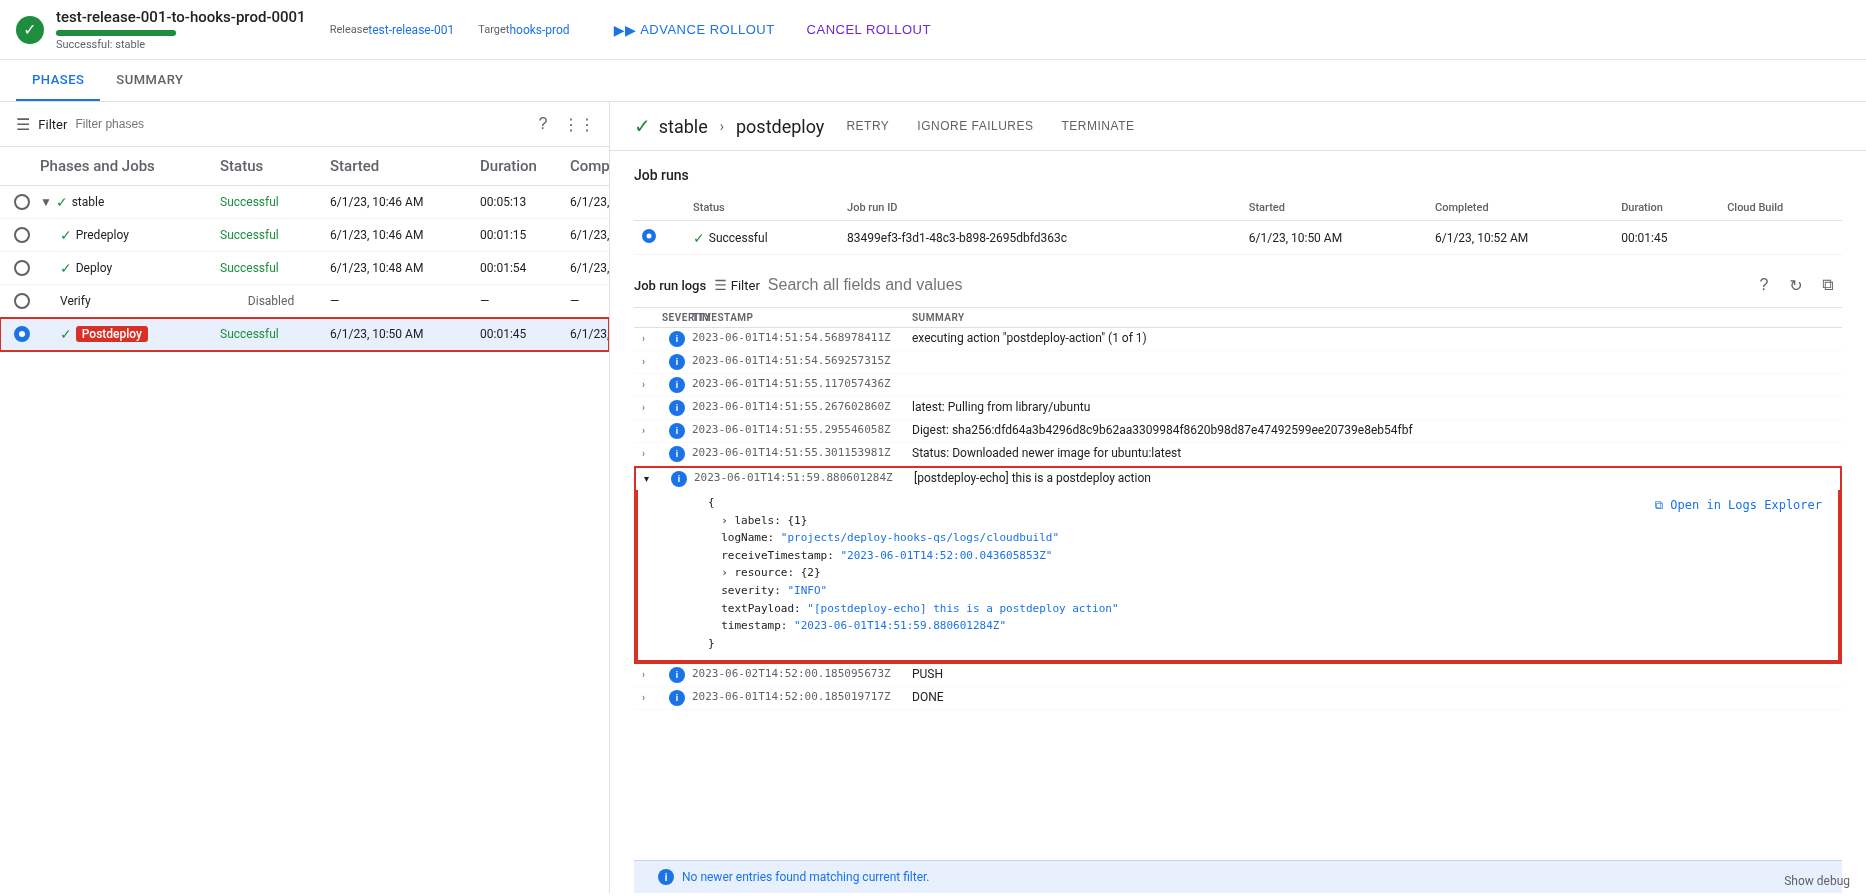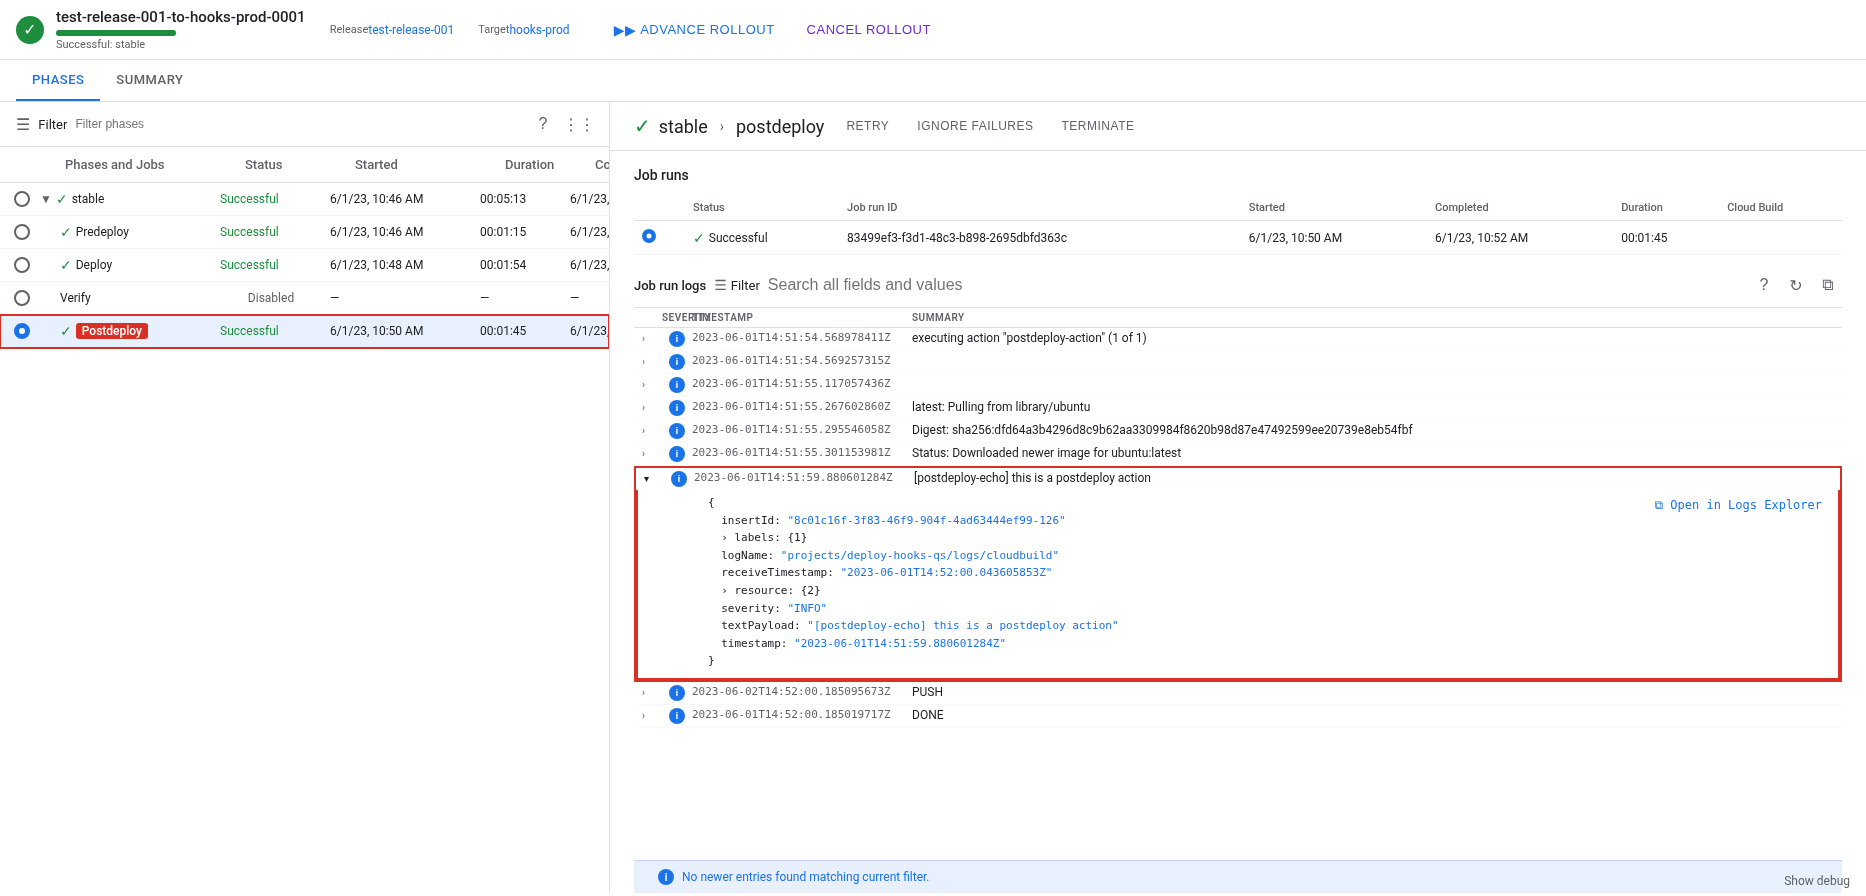--- a/index.html
+++ b/index.html
@@ -35,21 +35,21 @@
     .left-panel { width: 610px; border-right: 1px solid #e0e0e0; display: flex; flex-direction: column; overflow: hidden; }
     .filter-bar { display: flex; align-items: center; padding: 8px 16px; border-bottom: 1px solid #e0e0e0; gap: 8px; }
     .filter-icon { color: #5f6368; font-size: 16px; }
     .filter-input { border: none; outline: none; font-size: 12px; color: #3b82f6; flex: 1; }
     .filter-actions { display: flex; gap: 8px; margin-left: auto; }
     .icon-btn { width: 28px; height: 28px; display: flex; align-items: center; justify-content: center; border: none; background: none; cursor: pointer; color: #5f6368; font-size: 16px; border-radius: 50%; }
 
     
     .phases-table { flex: 1; overflow-y: auto; }
     .table-header { display: grid; grid-template-columns: 28px 180px 110px 150px 90px 140px; align-items: center; padding: 6px 8px; border-bottom: 1px solid #e0e0e0; background: #fff; position: sticky; top: 0; }
-    .th { font-size: 13px; font-weight: 500; color: #5f6368; padding: 4px 4px; margin-left: 25px; }
+    .th { font-size: 15px; font-weight: 500; color: #5f6368; padding: 4px 4px; }
     .table-row { display: grid; grid-template-columns: 28px 180px 110px 150px 90px 140px; align-items: center; padding: 4px 8px; border-bottom: 1px solid #f1f3f4; cursor: pointer; }
     .table-row.selected { background: #e8f0fe; }
     .td { font-size: 12px; color: #202124; padding: 4px 4px; }
     .radio-cell { display: flex; align-items: center; justify-content: center; }
     .radio { width: 16px; height: 16px; border-radius: 50%; border: 2px solid #5f6368; background: #fff; cursor: pointer; }
     .radio.selected { border-color: #1a73e8; background: #1a73e8; position: relative; }
     .radio.selected::after { content: ''; width: 6px; height: 6px; background: #fff; border-radius: 50%; position: absolute; top: 50%; left: 50%; transform: translate(-50%, -50%); }
     .phase-name { display: flex; align-items: center; gap: 4px; }
     .expand-icon { font-size: 12px; color: #5f6368; cursor: pointer; }
     .green-check { color: #1e8e3e; font-size: 14px; }
@@ -374,21 +374,20 @@
             <div class="log-summary">[postdeploy-echo] this is a postdeploy action</div>
           </div>
           <div class="log-detail">
             <div style="text-align:right;margin-right:8px;">
               <a class="open-logs-link">
                 <span>⧉</span>
                 <span>Open in Logs Explorer</span>
               </a>
             </div>
             <div class="log-detail-line"><span class="json-bracket">{</span></div>
-            <div class="log-detail-line">&nbsp;&nbsp;insertId: <span class="json-string">"8c01c16f-3f83-46f9-904f-4ad63444ef99-126"</span></div>
             <div class="log-detail-line">&nbsp;&nbsp;<span style="cursor:pointer;">› labels: {1}</span></div>
             <div class="log-detail-line">&nbsp;&nbsp;logName: <span class="json-string">"projects/deploy-hooks-qs/logs/cloudbuild"</span></div>
             <div class="log-detail-line">&nbsp;&nbsp;receiveTimestamp: <span class="json-string">"2023-06-01T14:52:00.043605853Z"</span></div>
             <div class="log-detail-line">&nbsp;&nbsp;<span style="cursor:pointer;">› resource: {2}</span></div>
             <div class="log-detail-line">&nbsp;&nbsp;severity: <span class="json-string">"INFO"</span></div>
             <div class="log-detail-line">&nbsp;&nbsp;textPayload: <span class="json-string">"[postdeploy-echo] this is a postdeploy action"</span></div>
             <div class="log-detail-line">&nbsp;&nbsp;timestamp: <span class="json-string">"2023-06-01T14:51:59.880601284Z"</span></div>
             <div class="log-detail-line"><span class="json-bracket">}</span></div>
           </div>
         </div>

